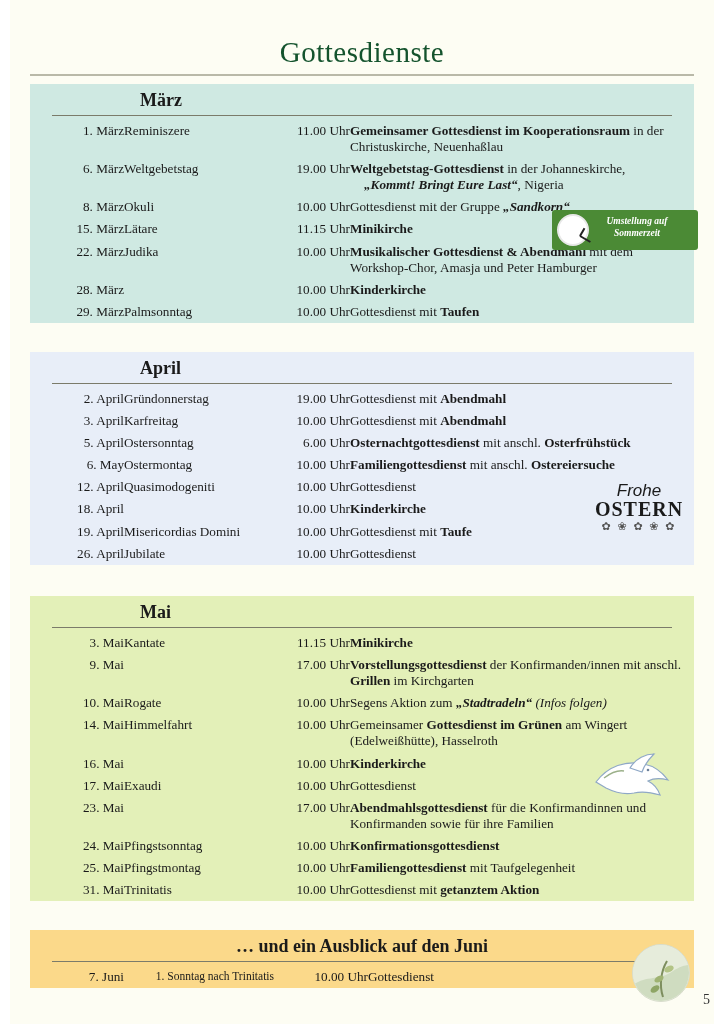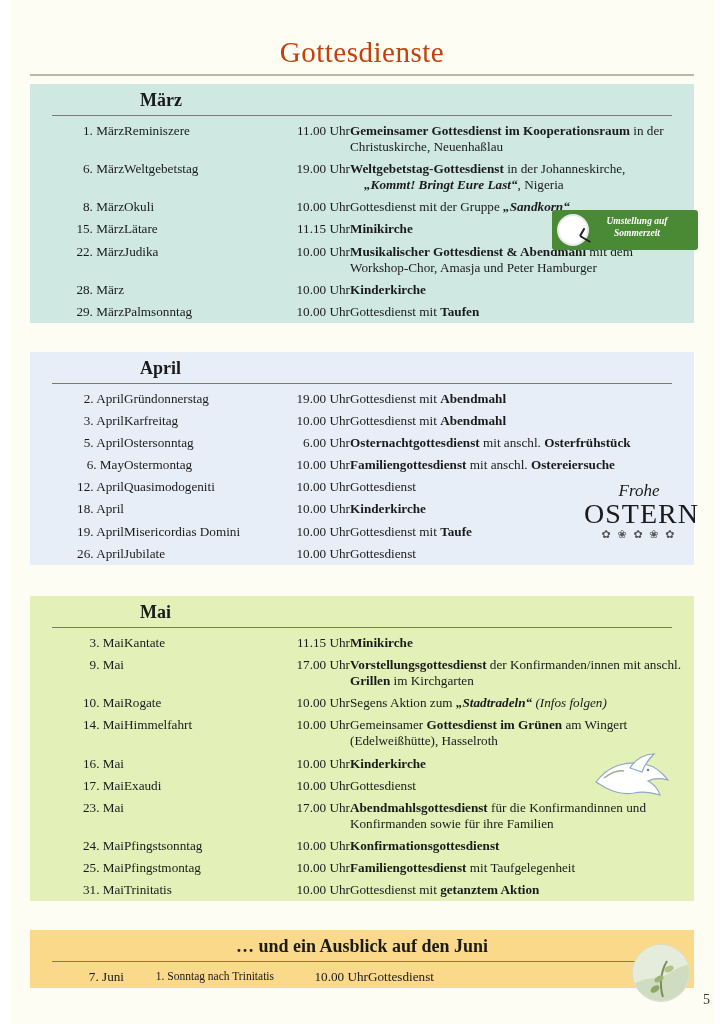--- a/index.html
+++ b/index.html
@@ -34,21 +34,21 @@
     right: 0; top: 0;
     width: 10px; height: 1024px;
     background: #ffffff;
   }
   .title {
     position: absolute;
     left: 0; right: 0;
     top: 36px;
     text-align: center;
     font-size: 29px;
-    color: #c2410c;
+    color: #14532d;
     font-family: "Liberation Serif", serif;
     letter-spacing: 0.5px;
   }
   .title-rule {
     position: absolute;
     left: 30px; right: 30px;
     top: 74px;
     height: 2px;
     background: #b9b9a8;
   }
@@ -161,27 +161,27 @@
     position: absolute;
     right: 30px;
     top: 478px;
     width: 110px;
     height: 72px;
     text-align: center;
   }
   .deco-ostern .frohe {
     font-size: 17px;
     font-style: italic;
-    font-family: Liberation Serif, serif;
+    font-family: Liberation Sans, sans-serif;
     line-height: 1;
     margin-top: 4px;
   }
   .deco-ostern .ostern {
-    font-size: 28px;
-    font-weight: normal;
+    font-size: 20px;
+    font-weight: bold;
     letter-spacing: 1px;
     line-height: 1.05;
   }
   .deco-ostern .eggs {
     font-size: 11px;
     color: #555;
     letter-spacing: 2px;
   }
 
   .deco-dove {

